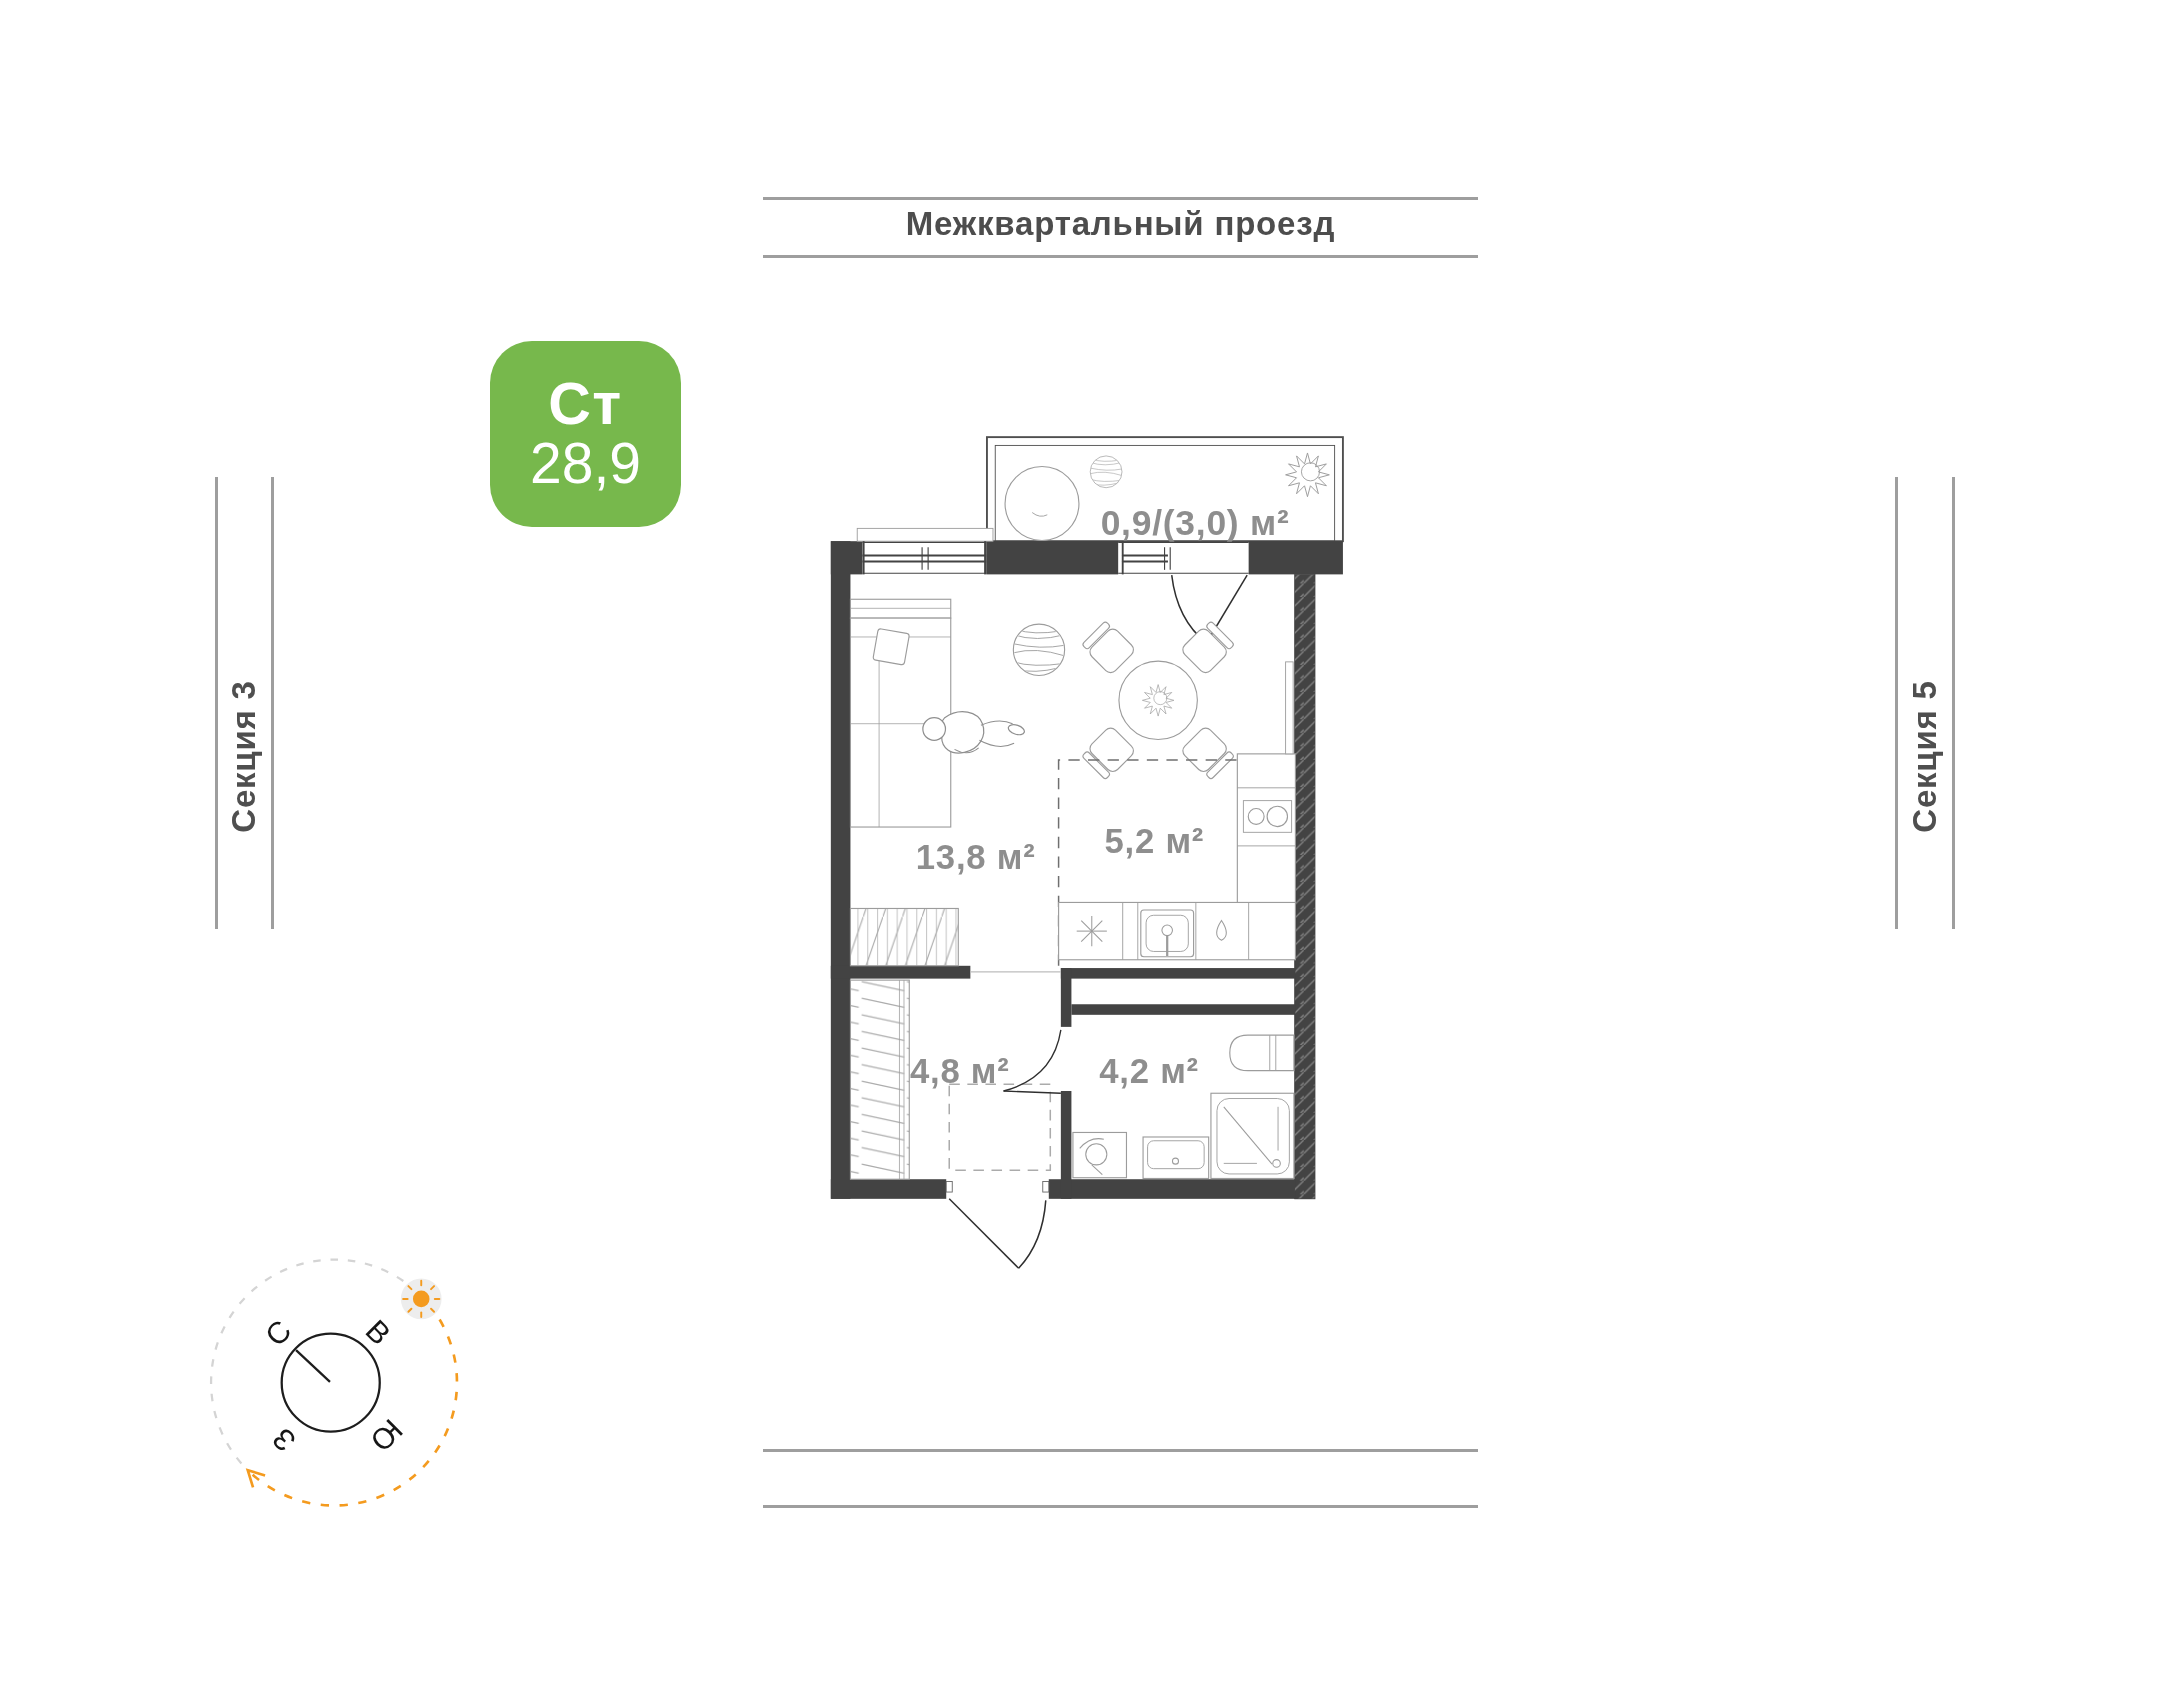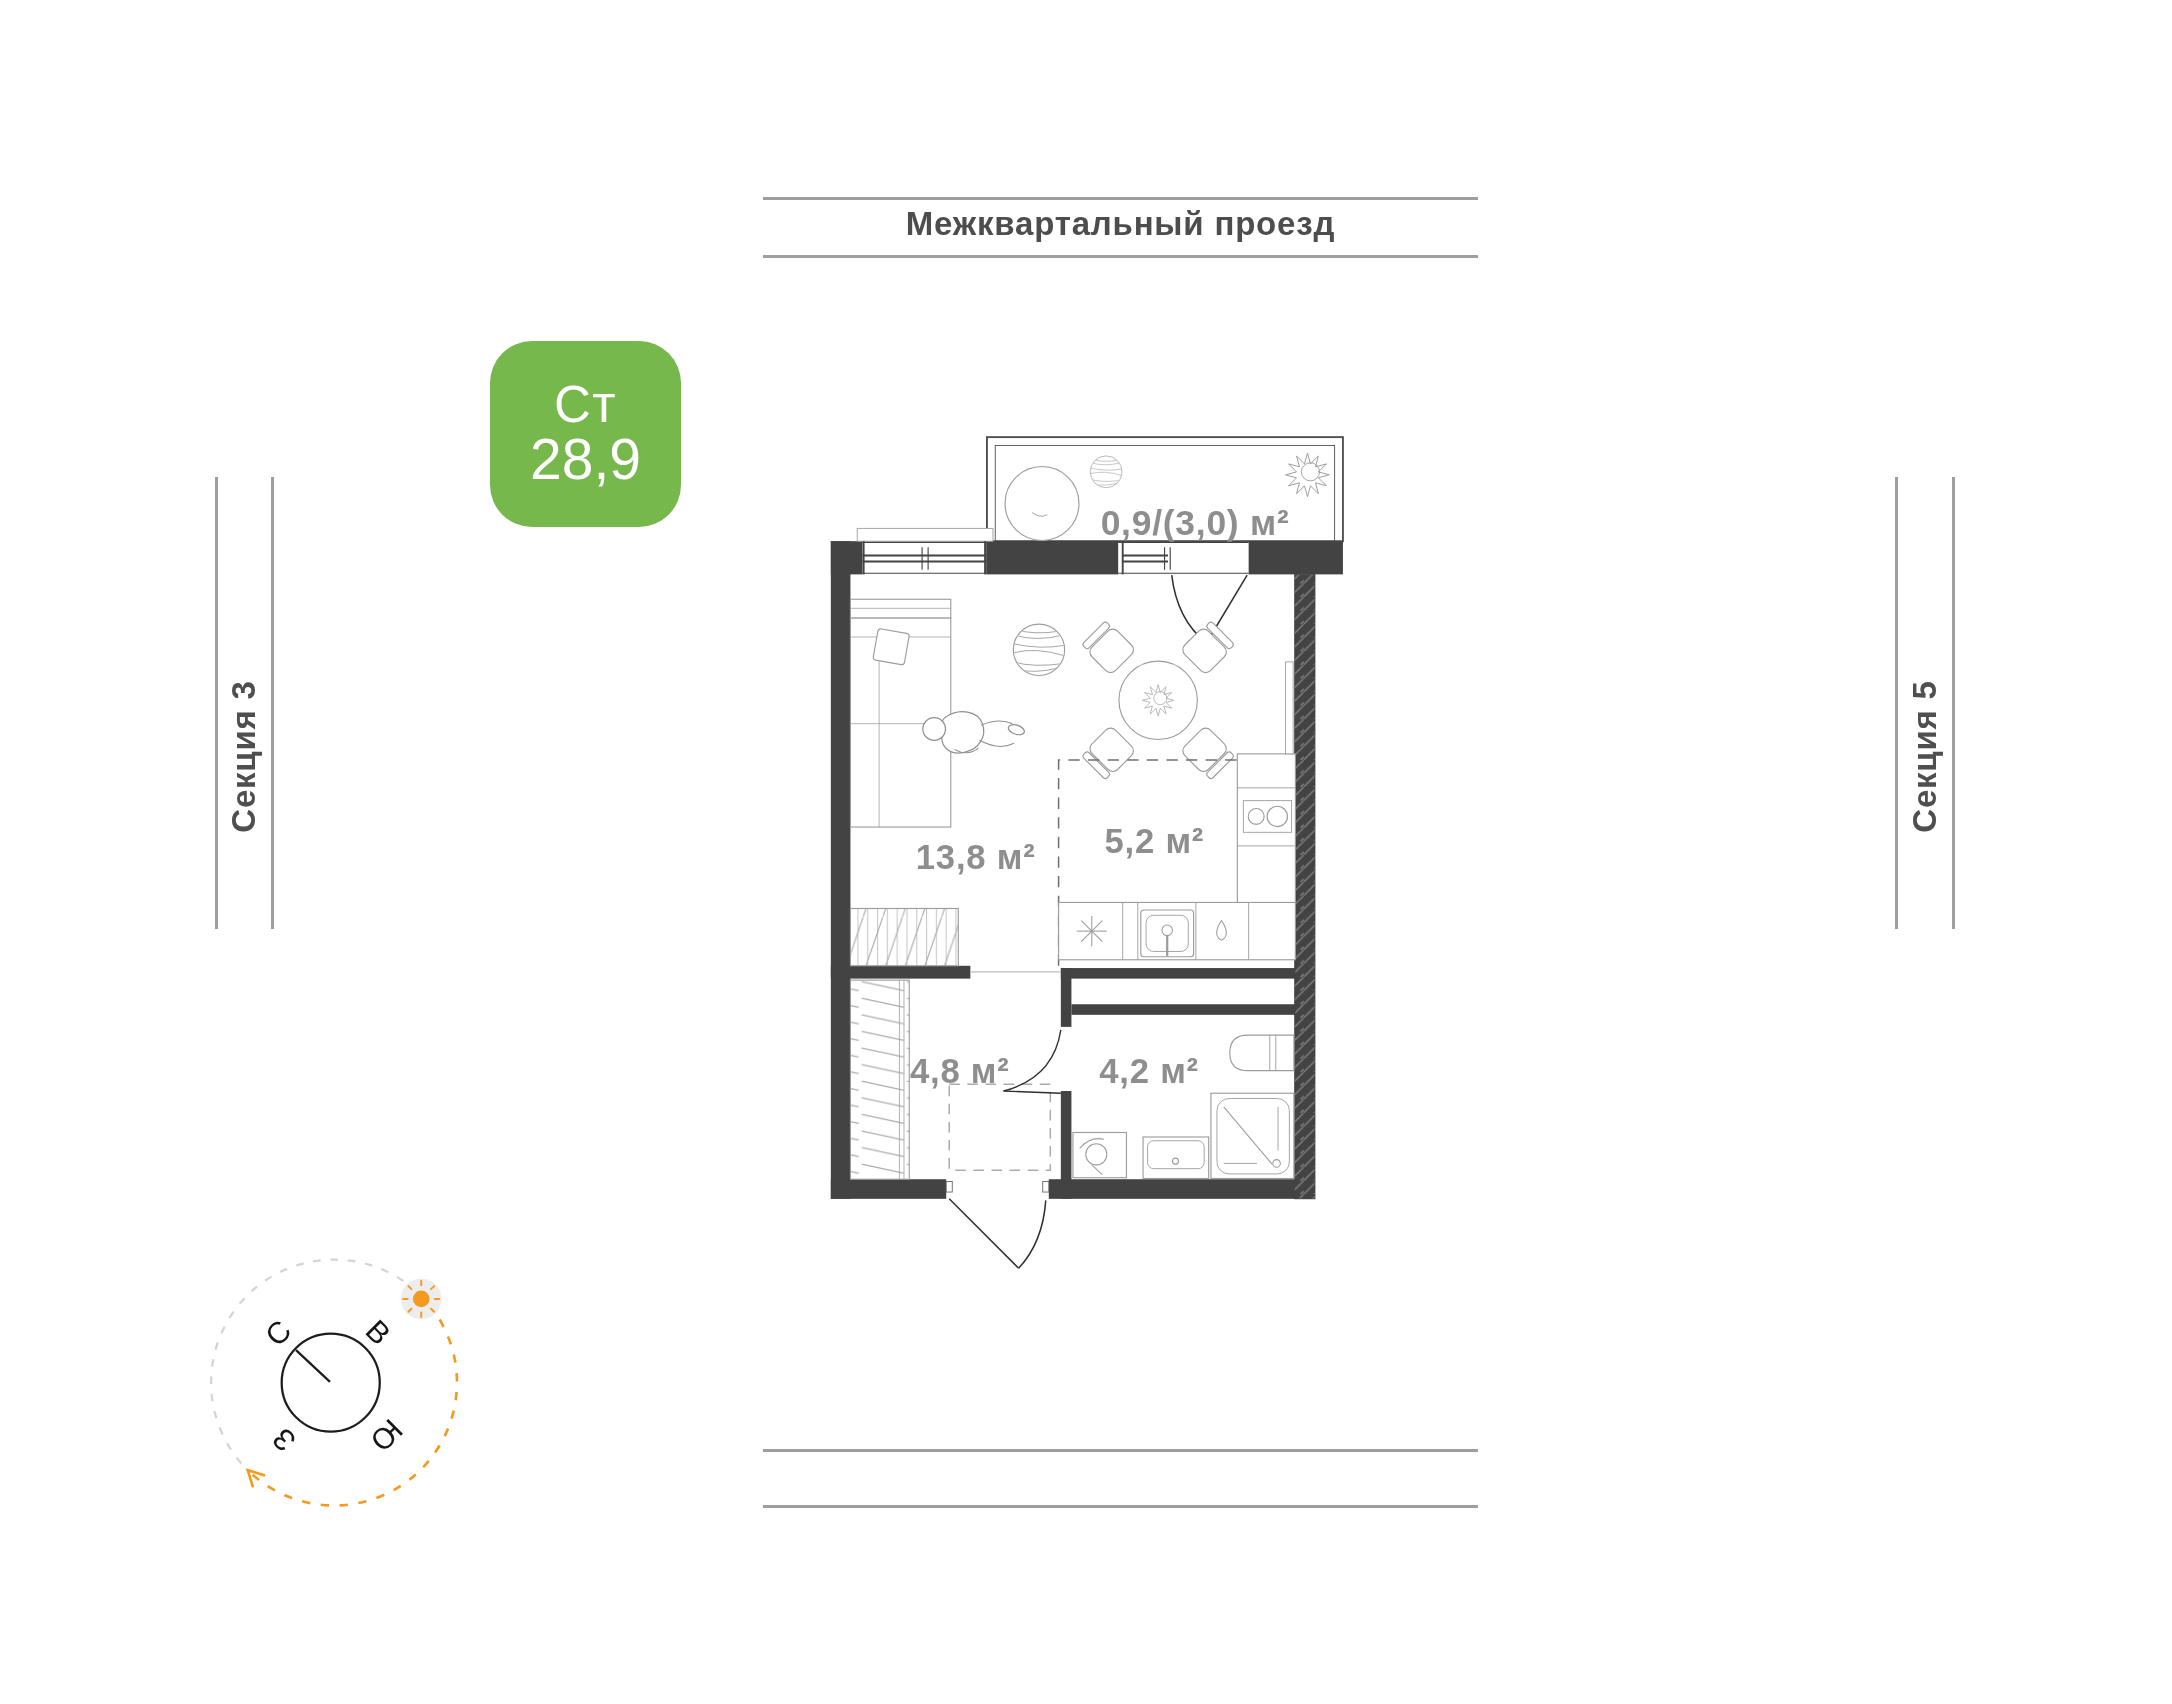--- a/index.html
+++ b/index.html
@@ -11,21 +11,21 @@
     font-size:33px;font-weight:bold;color:#4d4d4d;letter-spacing:0.8px;}
   .yard-text{position:absolute;left:763px;width:715px;top:1457px;text-align:center;
     font-size:33px;font-weight:bold;color:#4d4d4d;letter-spacing:0.8px;}
   .side-text{position:absolute;width:226px;height:45px;line-height:45px;text-align:center;
     font-size:33px;font-weight:bold;color:#4f4f4f;letter-spacing:0.8px;transform:rotate(-90deg);}
   .side-text.left{left:130px;top:734px;}
   .side-text.right{left:1811px;top:734px;}
   .badge{position:absolute;left:490px;top:341px;width:191px;height:186px;background:#77B84C;
     border-radius:42px;display:flex;flex-direction:column;align-items:center;justify-content:center;
     color:#fff;padding-top:0;}
-  .badge .t{font-size:51px;font-weight:normal;line-height:1.0;letter-spacing:1.5px;}
+  .badge .t{font-size:59px;font-weight:bold;line-height:1.0;letter-spacing:1.5px;}
   .badge .a{font-size:57px;font-weight:normal;line-height:1.05;}
   svg text.area{font-family:"Liberation Sans",sans-serif;font-weight:bold;fill:#8e8e8e;letter-spacing:1px;}
   svg text.cletter{font-family:"Liberation Sans",sans-serif;font-size:40px;fill:#161616;}
 </style>
 </head>
 <body>
 
 <div class="stage">
 
   <div class="hline" style="left:763px;top:197px;width:715px;"></div>

